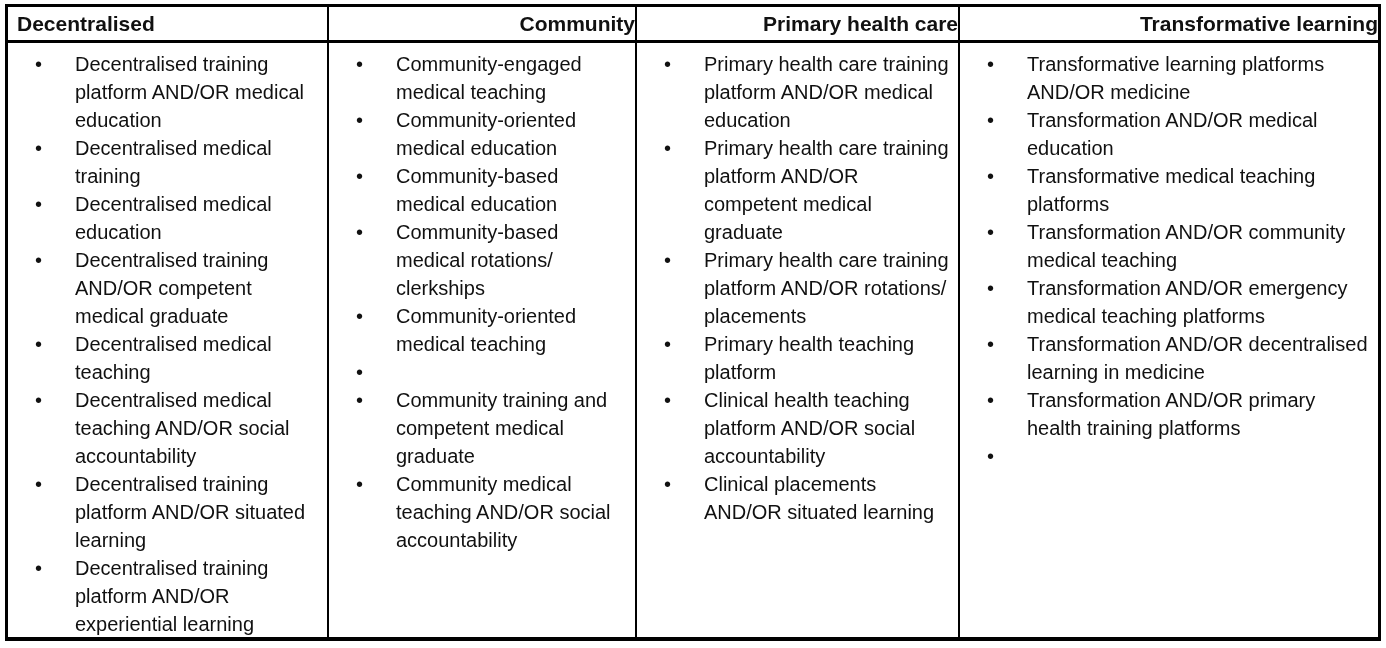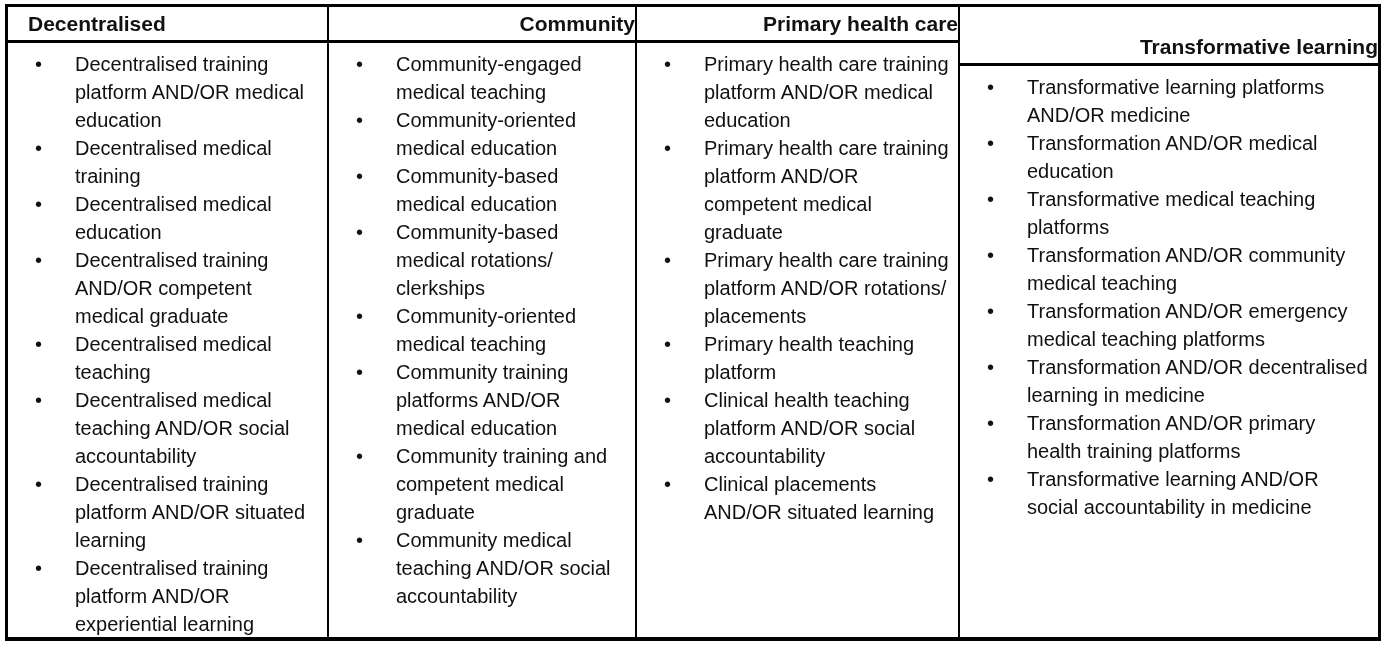--- a/index.html
+++ b/index.html
@@ -24,35 +24,35 @@
     display: grid;
     grid-template-columns: 321px 308px 323px 1fr;
   }
   .col {
     box-sizing: border-box;
     border-right: 2px solid #000000;
     display: flex;
     flex-direction: column;
     overflow: hidden;
   }
-  .col:last-child { border-right: none; margin-top: 23px; }
+  .col:last-child { border-right: none; }
   .col-header {
     box-sizing: border-box;
     height: 36px;
     line-height: 33px;
     border-bottom: 3px solid #000000;
     font-weight: bold;
     font-size: 21px;
     text-align: right;
     white-space: nowrap;
     flex-shrink: 0;
   }
   .col-header.align-left {
     text-align: left;
-    padding-left: 20px;
+    padding-left: 9px;
   }
   ul.keyword-list {
     list-style: none;
     margin: 0;
     padding: 7px 2px 2px 0;
     font-size: 20px;
     line-height: 28px;
   }
   ul.keyword-list li {
     display: flex;
@@ -131,21 +131,20 @@
         <li>
           <span class="bullet">•</span>
           <span class="item-text">Community-based medical rotations/ clerkships</span>
         </li>
         <li>
           <span class="bullet">•</span>
           <span class="item-text">Community-oriented medical teaching</span>
         </li>
         <li>
           <span class="bullet">•</span>
-          <span class="item-text">Community training platforms AND/OR medical education</span>
         </li>
         <li>
           <span class="bullet">•</span>
           <span class="item-text">Community training and competent medical graduate</span>
         </li>
         <li>
           <span class="bullet">•</span>
           <span class="item-text">Community medical teaching AND/OR social accountability</span>
         </li>
       </ul>
@@ -207,18 +206,17 @@
         <li>
           <span class="bullet">•</span>
           <span class="item-text">Transformation AND/OR decentralised learning in medicine</span>
         </li>
         <li>
           <span class="bullet">•</span>
           <span class="item-text">Transformation AND/OR primary health training platforms</span>
         </li>
         <li>
           <span class="bullet">•</span>
-          <span class="item-text">Transformative learning AND/OR social accountability in medicine</span>
         </li>
       </ul>
   </div>
 
 </div>
 
 </body></html>

